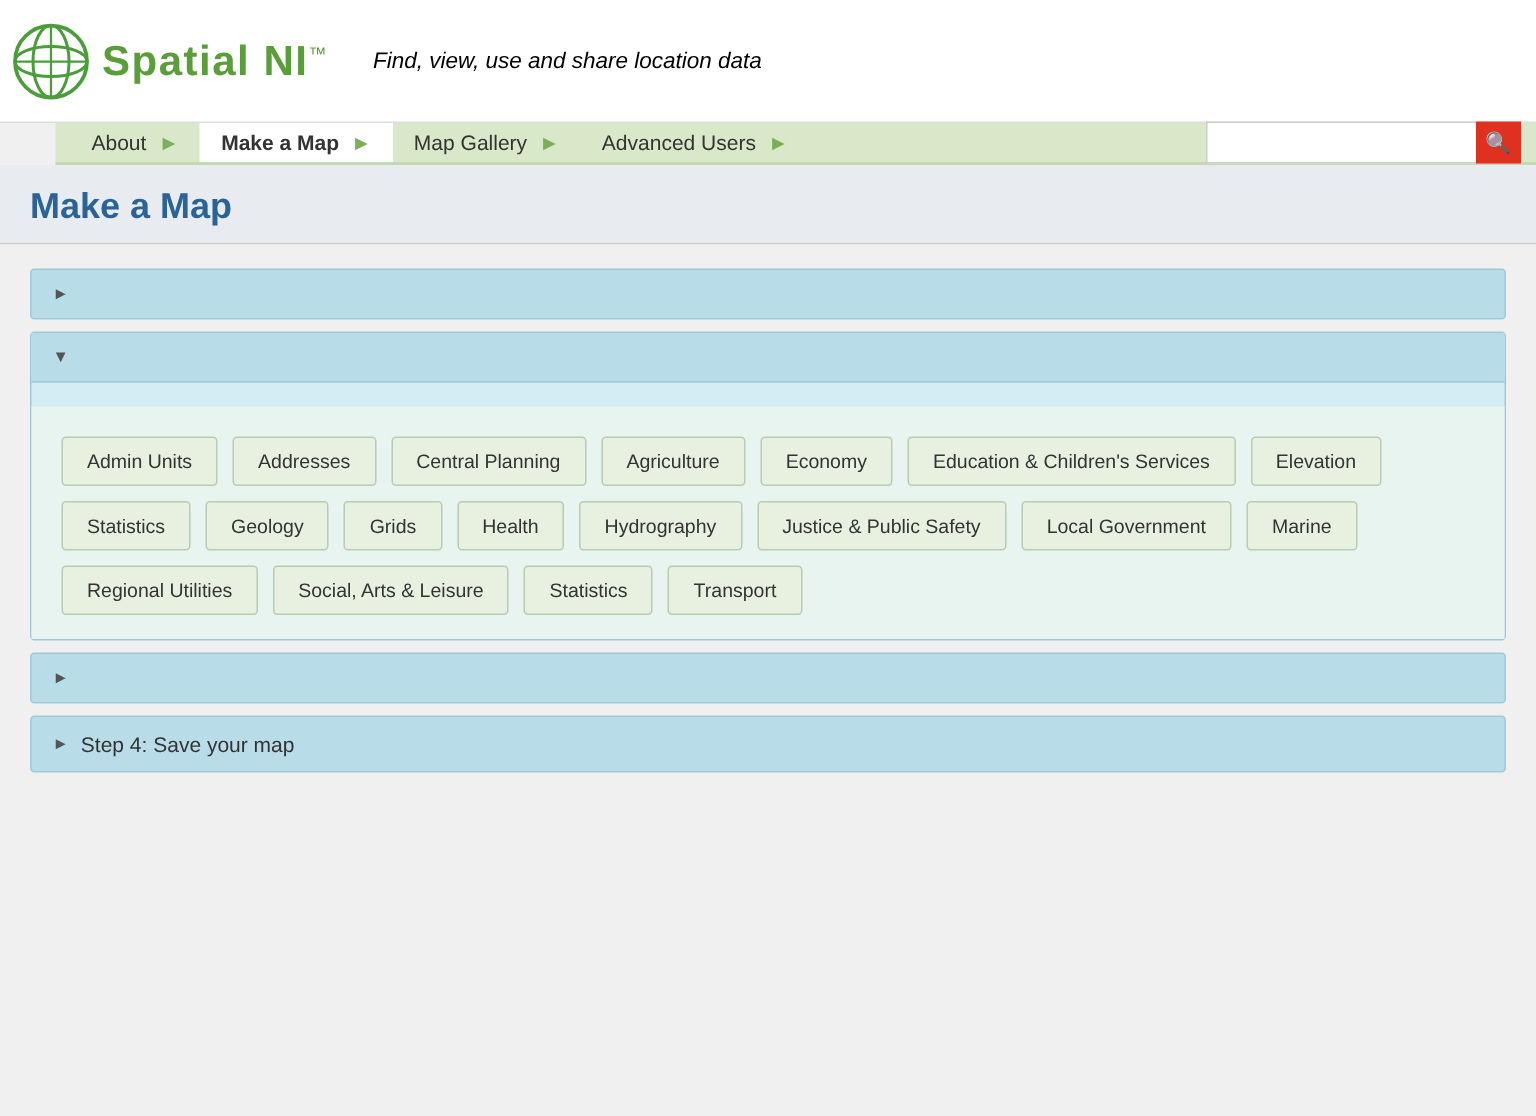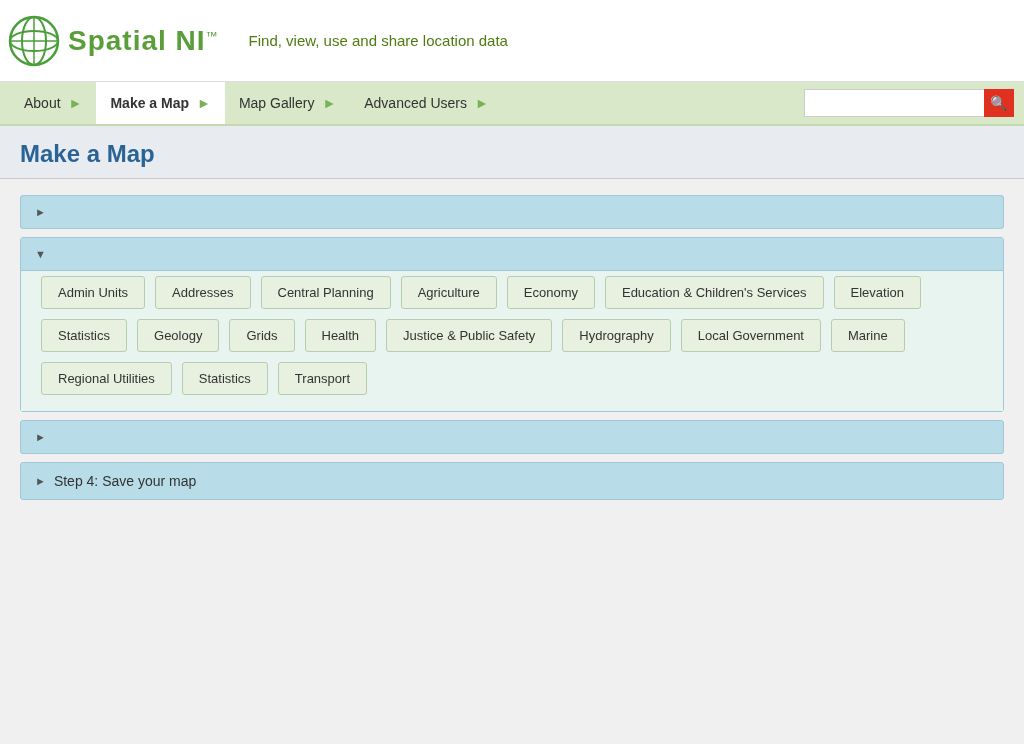--- a/index.html
+++ b/index.html
@@ -29,32 +29,34 @@
       height: 52px;
     }
     #logo-text {
       font-size: 28px;
       font-weight: bold;
       color: #5a9e3a;
       letter-spacing: 1px;
     }
     #tagline {
       margin-left: 30px;
-      color: #4d7c0f;
+      color: #000000;
       font-size: 15px;
+      font-style: italic;
     }
 
     
     #navbar {
       background: #d8e8c8;
       display: flex;
       align-items: center;
       padding: 0 10px;
-      height: 44px;
+      height: 28px;
       border-bottom: 2px solid #c5d9b0;
+      margin-left: 37px;
     }
     .nav-item {
       display: flex;
       align-items: center;
       padding: 0 14px;
       height: 100%;
       cursor: pointer;
       color: #333;
       font-size: 14px;
       gap: 8px;
@@ -137,21 +139,22 @@
       background: #d4ecf4;
     }
     .step-panel.expanded .step-header {
       background: #b8dce8;
       border-bottom: 1px solid #a0c8d8;
     }
 
     
     .step-content {
       background: #e8f4f0;
-      padding: 5px 20px 16px;
+      padding: 20px 20px 16px;
+      margin-top: 16px;
     }
     .topic-grid {
       display: flex;
       flex-wrap: wrap;
       gap: 10px;
     }
     .topic-btn {
       background: #e8f0e0;
       border: 1px solid #b8ccb0;
       border-radius: 3px;
@@ -230,25 +233,26 @@
           <button class="topic-btn">Addresses</button>
           <button class="topic-btn">Central Planning</button>
           <button class="topic-btn">Agriculture</button>
           <button class="topic-btn">Economy</button>
           <button class="topic-btn">Education &amp; Children's Services</button>
           <button class="topic-btn">Elevation</button>
           <button class="topic-btn">Statistics</button>
           <button class="topic-btn">Geology</button>
           <button class="topic-btn">Grids</button>
           <button class="topic-btn">Health</button>
+          <button class="topic-btn">Hydrography</button>
           <button class="topic-btn">Justice &amp; Public Safety</button>
-          <button class="topic-btn">Hydrography</button>
           <button class="topic-btn">Local Government</button>
           <button class="topic-btn">Marine</button>
           <button class="topic-btn">Regional Utilities</button>
+          <button class="topic-btn">Social, Arts &amp; Leisure</button>
           <button class="topic-btn">Statistics</button>
           <button class="topic-btn">Transport</button>
         </div>
     </div>
   </div>
 
   <div class="step-panel">
     <div class="step-header">
       <span class="step-toggle">►</span>
     </div>

